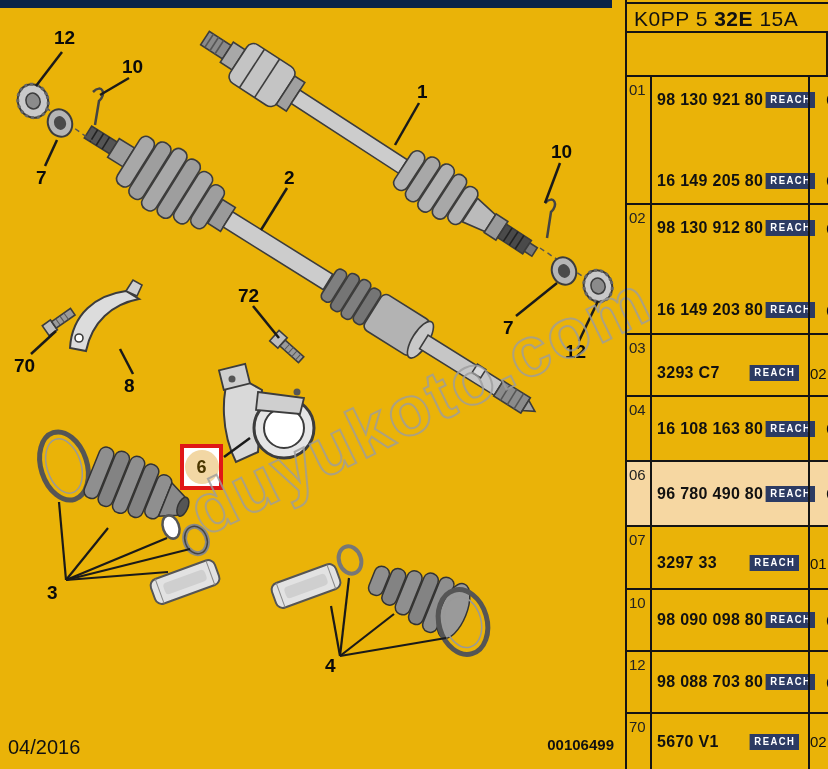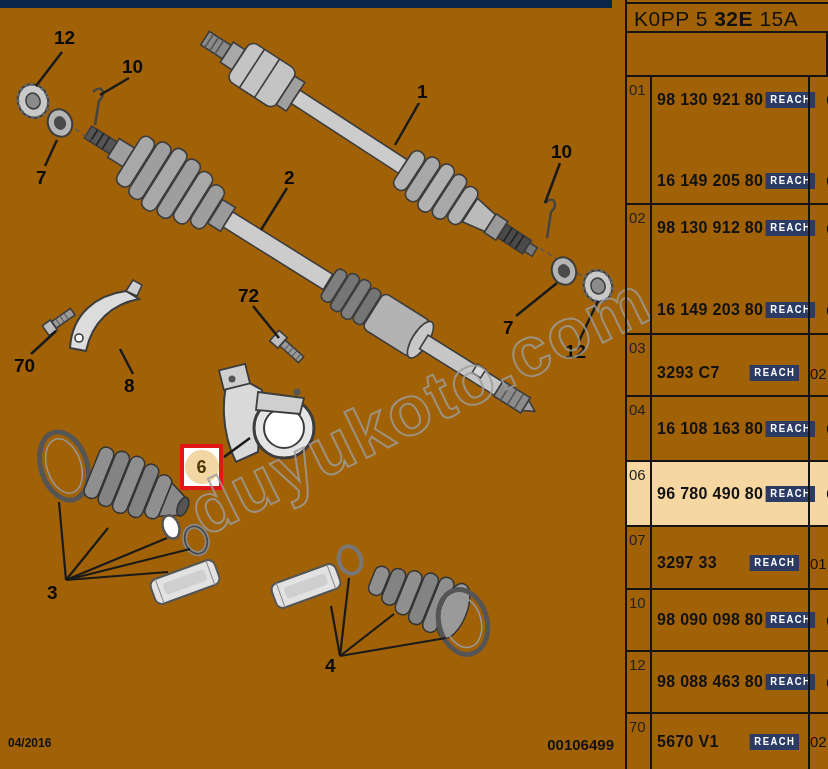--- a/index.html
+++ b/index.html
@@ -1,34 +1,34 @@
 <!DOCTYPE html>
 <html><head>
 <meta charset="utf-8">
 <style>
   html,body{margin:0;padding:0;background:#fff;}
-  #stage{position:relative;width:828px;height:769px;background:#a16207;overflow:hidden;
+  #stage{position:relative;width:828px;height:769px;background:#eab308;overflow:hidden;
          font-family:"Liberation Sans","DejaVu Sans",sans-serif;color:#111;}
   
   .topbar{position:absolute;left:0;top:0;width:612px;height:8px;background:#0b2447;}
   
   .diagram{position:absolute;left:0;top:0;width:625px;height:769px;}
   
   .co{position:absolute;font-weight:bold;font-size:19px;color:#0b0b0b;line-height:1;cursor:pointer;}
   
   .marker6{position:absolute;left:180px;top:444px;width:43px;height:46px;border:4px solid #e01717;
            background:#fff;box-sizing:border-box;display:flex;align-items:center;justify-content:center;}
   .marker6 .disc{width:34px;height:34px;border-radius:50%;background:#f2d7a4;display:flex;
                  align-items:center;justify-content:center;font-weight:bold;font-size:18px;color:#4a3600;}
   
   .wm{position:absolute;left:155px;top:355px;width:530px;height:100px;font-size:70px;font-weight:bold;
       letter-spacing:2px;text-align:center;line-height:100px;transform:rotate(-26deg);
       color:transparent;-webkit-text-stroke:2px #9d9d9d;opacity:.8;pointer-events:none;}
   
-  .date{position:absolute;left:8px;top:736px;font-weight:bold;font-size:12px;}
+  .date{position:absolute;left:8px;top:736px;font-weight:normal;font-size:20px;}
   .docnum{position:absolute;left:466px;top:736px;width:148px;text-align:right;font-weight:bold;font-size:15px;}
   
   .panel{position:absolute;left:625px;top:0;width:203px;height:769px;border-left:2px solid #141414;box-sizing:border-box;}
   .phead{position:absolute;left:0;top:2px;width:201px;height:31px;border-top:2px solid #141414;
          border-bottom:2px solid #141414;box-sizing:border-box;font-size:21px;
          padding:3px 0 0 7px;white-space:nowrap;letter-spacing:.5px;}
   .phead b{font-weight:bold;margin-top:32px;}
   .spacer{position:absolute;left:0;top:33px;width:199px;height:42px;border-right:2px solid #141414;}
   .group{position:absolute;left:0;width:201px;border-top:2px solid #141414;box-sizing:border-box;}
   .group::before{content:"";position:absolute;left:23px;top:0;bottom:0;border-left:2px solid #141414;}
@@ -348,21 +348,21 @@
           <span class="badge">REACH</span>
           <span class="qty">02</span>
         </div>
       </div>
     </div>
 
     <div class="group g12">
       <div class="idx">12</div>
       <div class="lines">
         <div class="line">
-          <span class="pn">98 088 463 80</span>
+          <span class="pn">98 088 703 80</span>
           <span class="badge">REACH</span>
           <span class="qty">02</span>
         </div>
       </div>
     </div>
 
     <div class="group g70">
       <div class="idx">70</div>
       <div class="lines">
         <div class="line">

